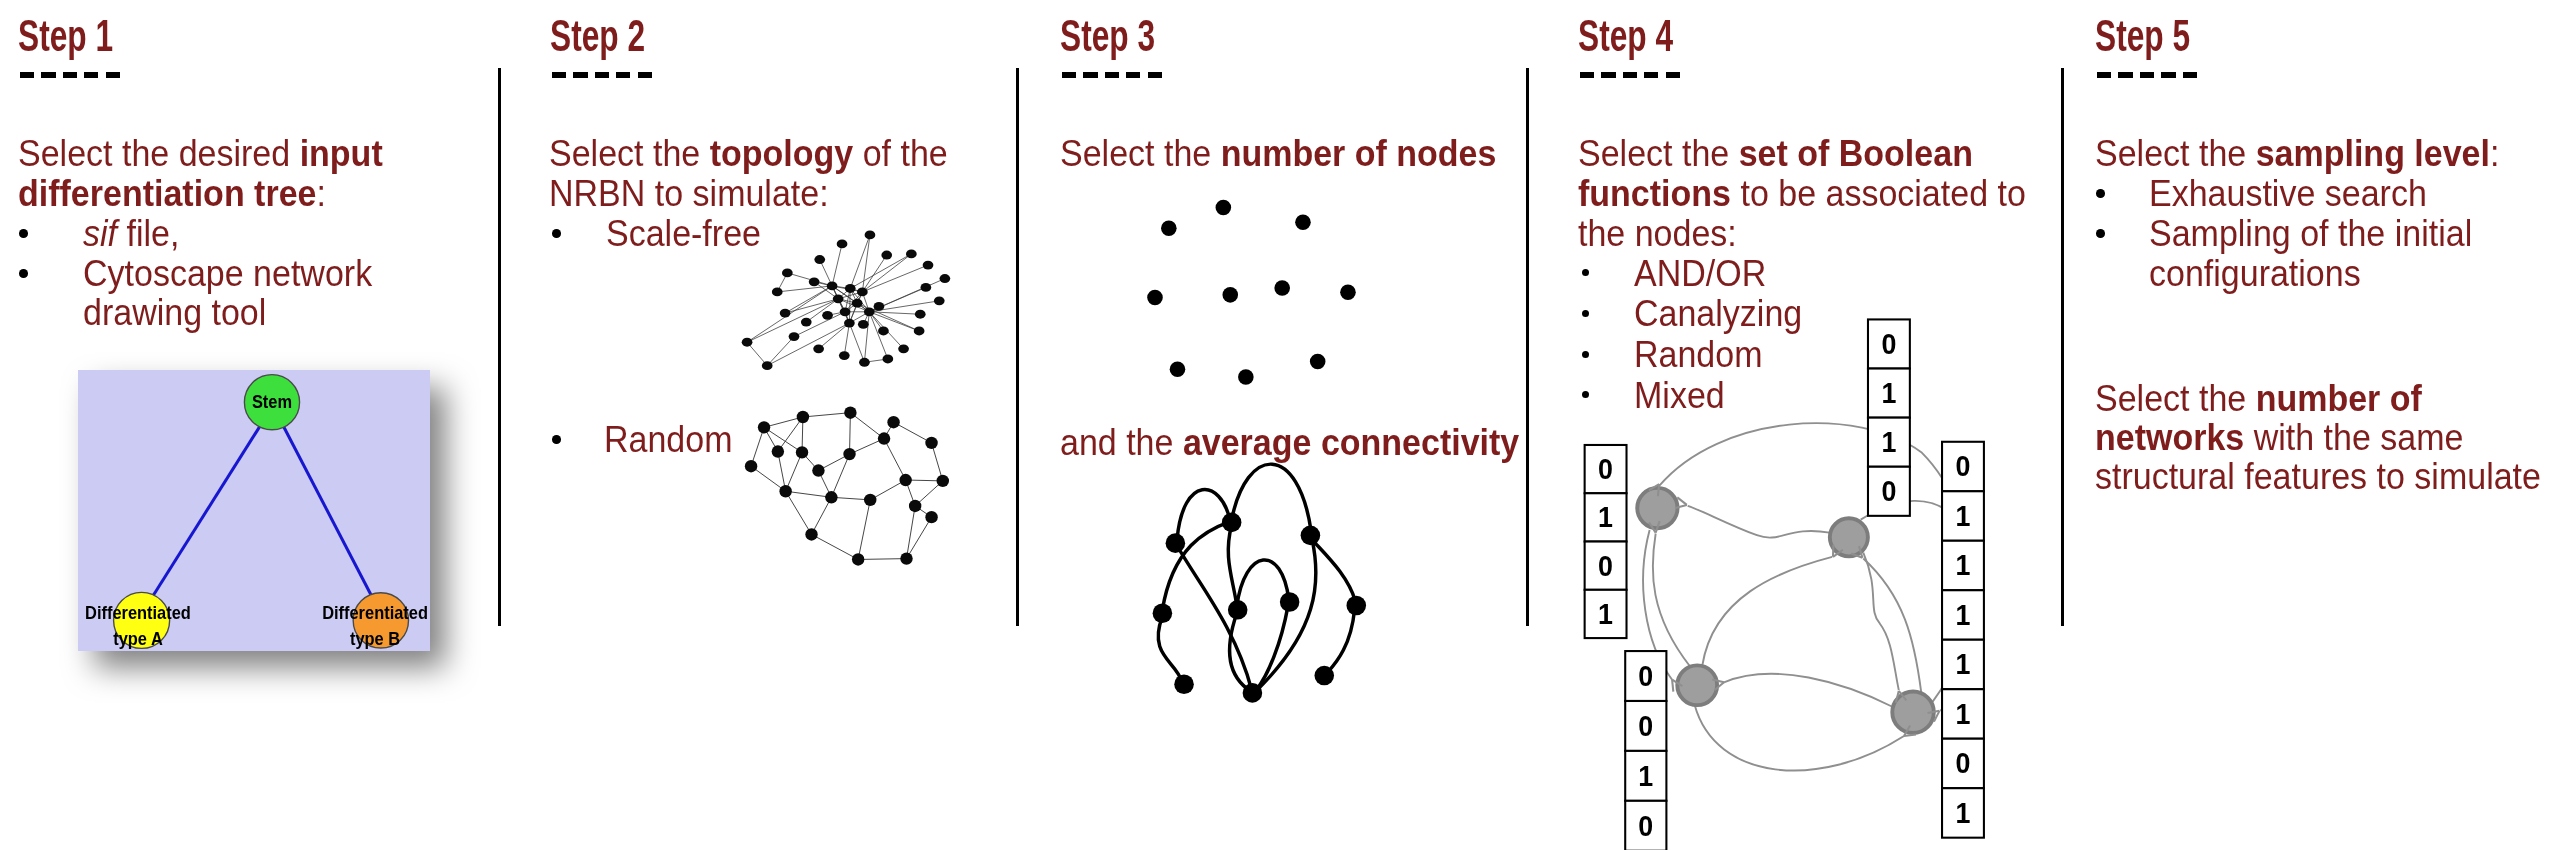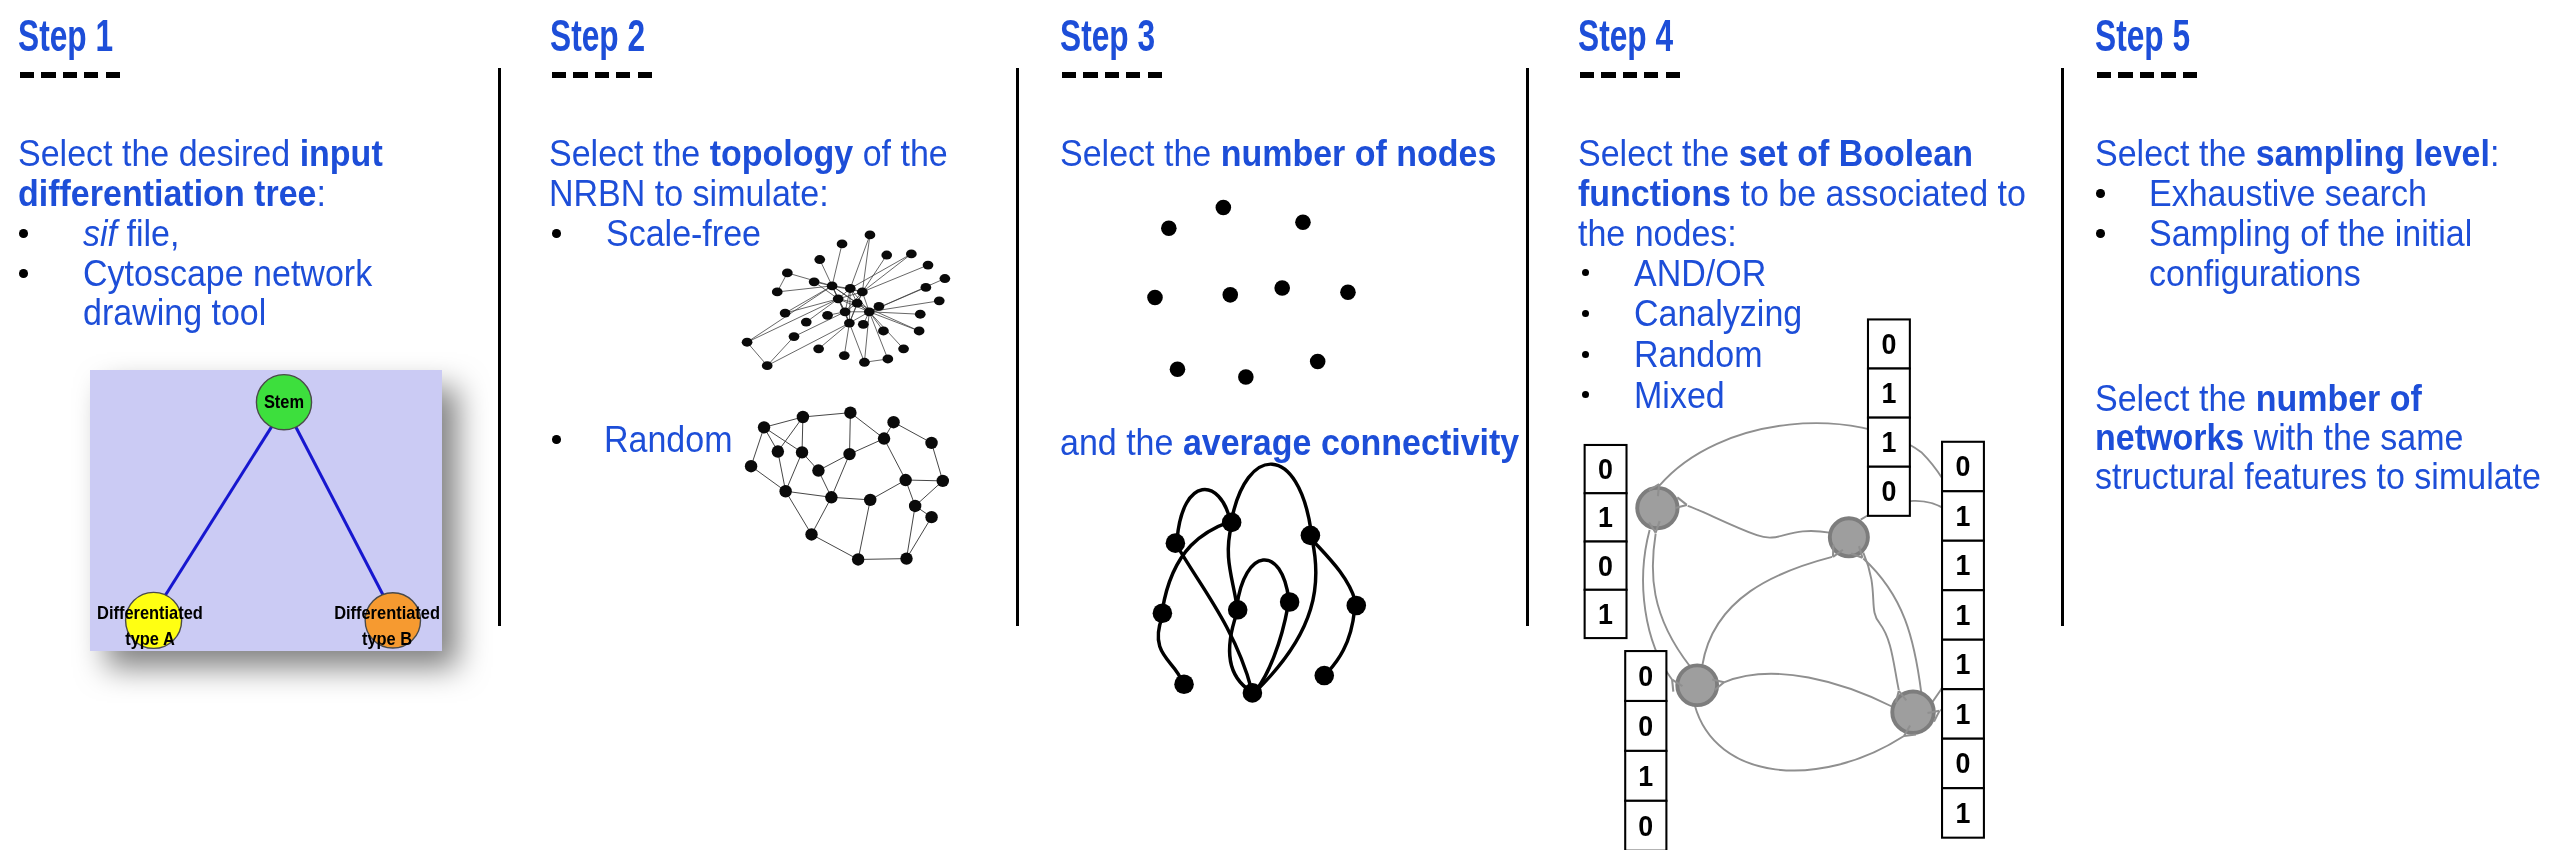--- a/index.html
+++ b/index.html
@@ -1,27 +1,27 @@
 <!DOCTYPE html>
-<html style="font-size:14px"><head><meta charset="utf-8"><style>html,body{margin:0;padding:0}#page{position:relative;width:2576px;height:851px;background:#fff;overflow:hidden;font-family:"Liberation Sans",sans-serif;color:#1d4ed8}#page>div,#page>svg{position:absolute;white-space:nowrap}b{font-weight:bold}</style></head><body>
+<html style="font-size:14px"><head><meta charset="utf-8"><style>html,body{margin:0;padding:0}#page{position:relative;width:2576px;height:851px;background:#fff;overflow:hidden;font-family:"Liberation Sans",sans-serif;color:#7f1d1d}#page>div,#page>svg{position:absolute;white-space:nowrap}b{font-weight:bold}</style></head><body>
 <div id="page">
     <div style="left:498px;top:68px;width:2.9px;height:558px;background:#000"></div>
     <div style="left:1016px;top:68px;width:2.9px;height:558px;background:#000"></div>
     <div style="left:1526px;top:68px;width:2.9px;height:558px;background:#000"></div>
     <div style="left:2061px;top:68px;width:2.9px;height:558px;background:#000"></div>
     <div style="left:18.4px;top:12.3px;font-size:44px;line-height:48px;font-weight:bold;transform:scale(0.72,1.0);transform-origin:left top">Step 1</div>
     <div style="left:20.3px;top:72px;width:101px;height:5.7px;background:repeating-linear-gradient(90deg,#000 0 14.3px,transparent 14.3px 21.4px)"></div>
     <div style="left:18px;top:132px;font-size:34px;line-height:40px;transform:scaleY(1.075);transform-origin:left top">Select the desired <b>input</b></div>
     <div style="left:18px;top:172px;font-size:34px;line-height:40px;transform:scaleY(1.075);transform-origin:left top"><b>differentiation tree</b>:</div>
     <div style="left:19px;top:229px;width:8.7px;height:8.7px;border-radius:50%;background:#000"></div>
     <div style="left:83px;top:212px;font-size:34px;line-height:40px;transform:scaleY(1.075);transform-origin:left top"><i>sif</i> file,</div>
     <div style="left:19px;top:269px;width:8.7px;height:8.7px;border-radius:50%;background:#000"></div>
     <div style="left:83px;top:252px;font-size:34px;line-height:40px;transform:scaleY(1.075);transform-origin:left top">Cytoscape network</div>
     <div style="left:83px;top:291px;font-size:34px;line-height:40px;transform:scaleY(1.075);transform-origin:left top">drawing tool</div>
-    <div style="left:90px;top:370px;width:352px;height:281px;background:#cbcbf4;box-shadow:15.6px 17.3px 29px rgba(0,0,0,0.5)">
+    <div style="left:78px;top:370px;width:352px;height:281px;background:#cbcbf4;box-shadow:15.6px 17.3px 29px rgba(0,0,0,0.5)">
 <svg width="352" height="281" style="position:absolute;left:0;top:0" viewBox="0 0 407 325">
 <line x1="211" y1="64" x2="78" y2="275" stroke="#1717cf" stroke-width="3.5"></line>
 <line x1="238" y1="66" x2="344" y2="270" stroke="#1717cf" stroke-width="3.5"></line>
 <circle cx="224.3" cy="37.2" r="31.9" fill="#3ddf3d" stroke="#4a4a4a" stroke-width="1.6"></circle>
 <circle cx="73.5" cy="289.6" r="32.4" fill="#ffff12" stroke="#4a4a4a" stroke-width="1.6"></circle>
 <circle cx="350.2" cy="289.6" r="32" fill="#f69a30" stroke="#4a4a4a" stroke-width="1.6"></circle>
 <g font-weight="bold" font-family="Liberation Sans" text-anchor="middle" font-size="19">
 <text x="0" y="0" transform="translate(224.3,44.5) scale(1,1.13)">Stem</text>
 <text x="0" y="0" transform="translate(69.3,288) scale(1,1.13)">Differentiated</text>
 <text x="0" y="0" transform="translate(69.3,318) scale(1,1.13)">type A</text>

